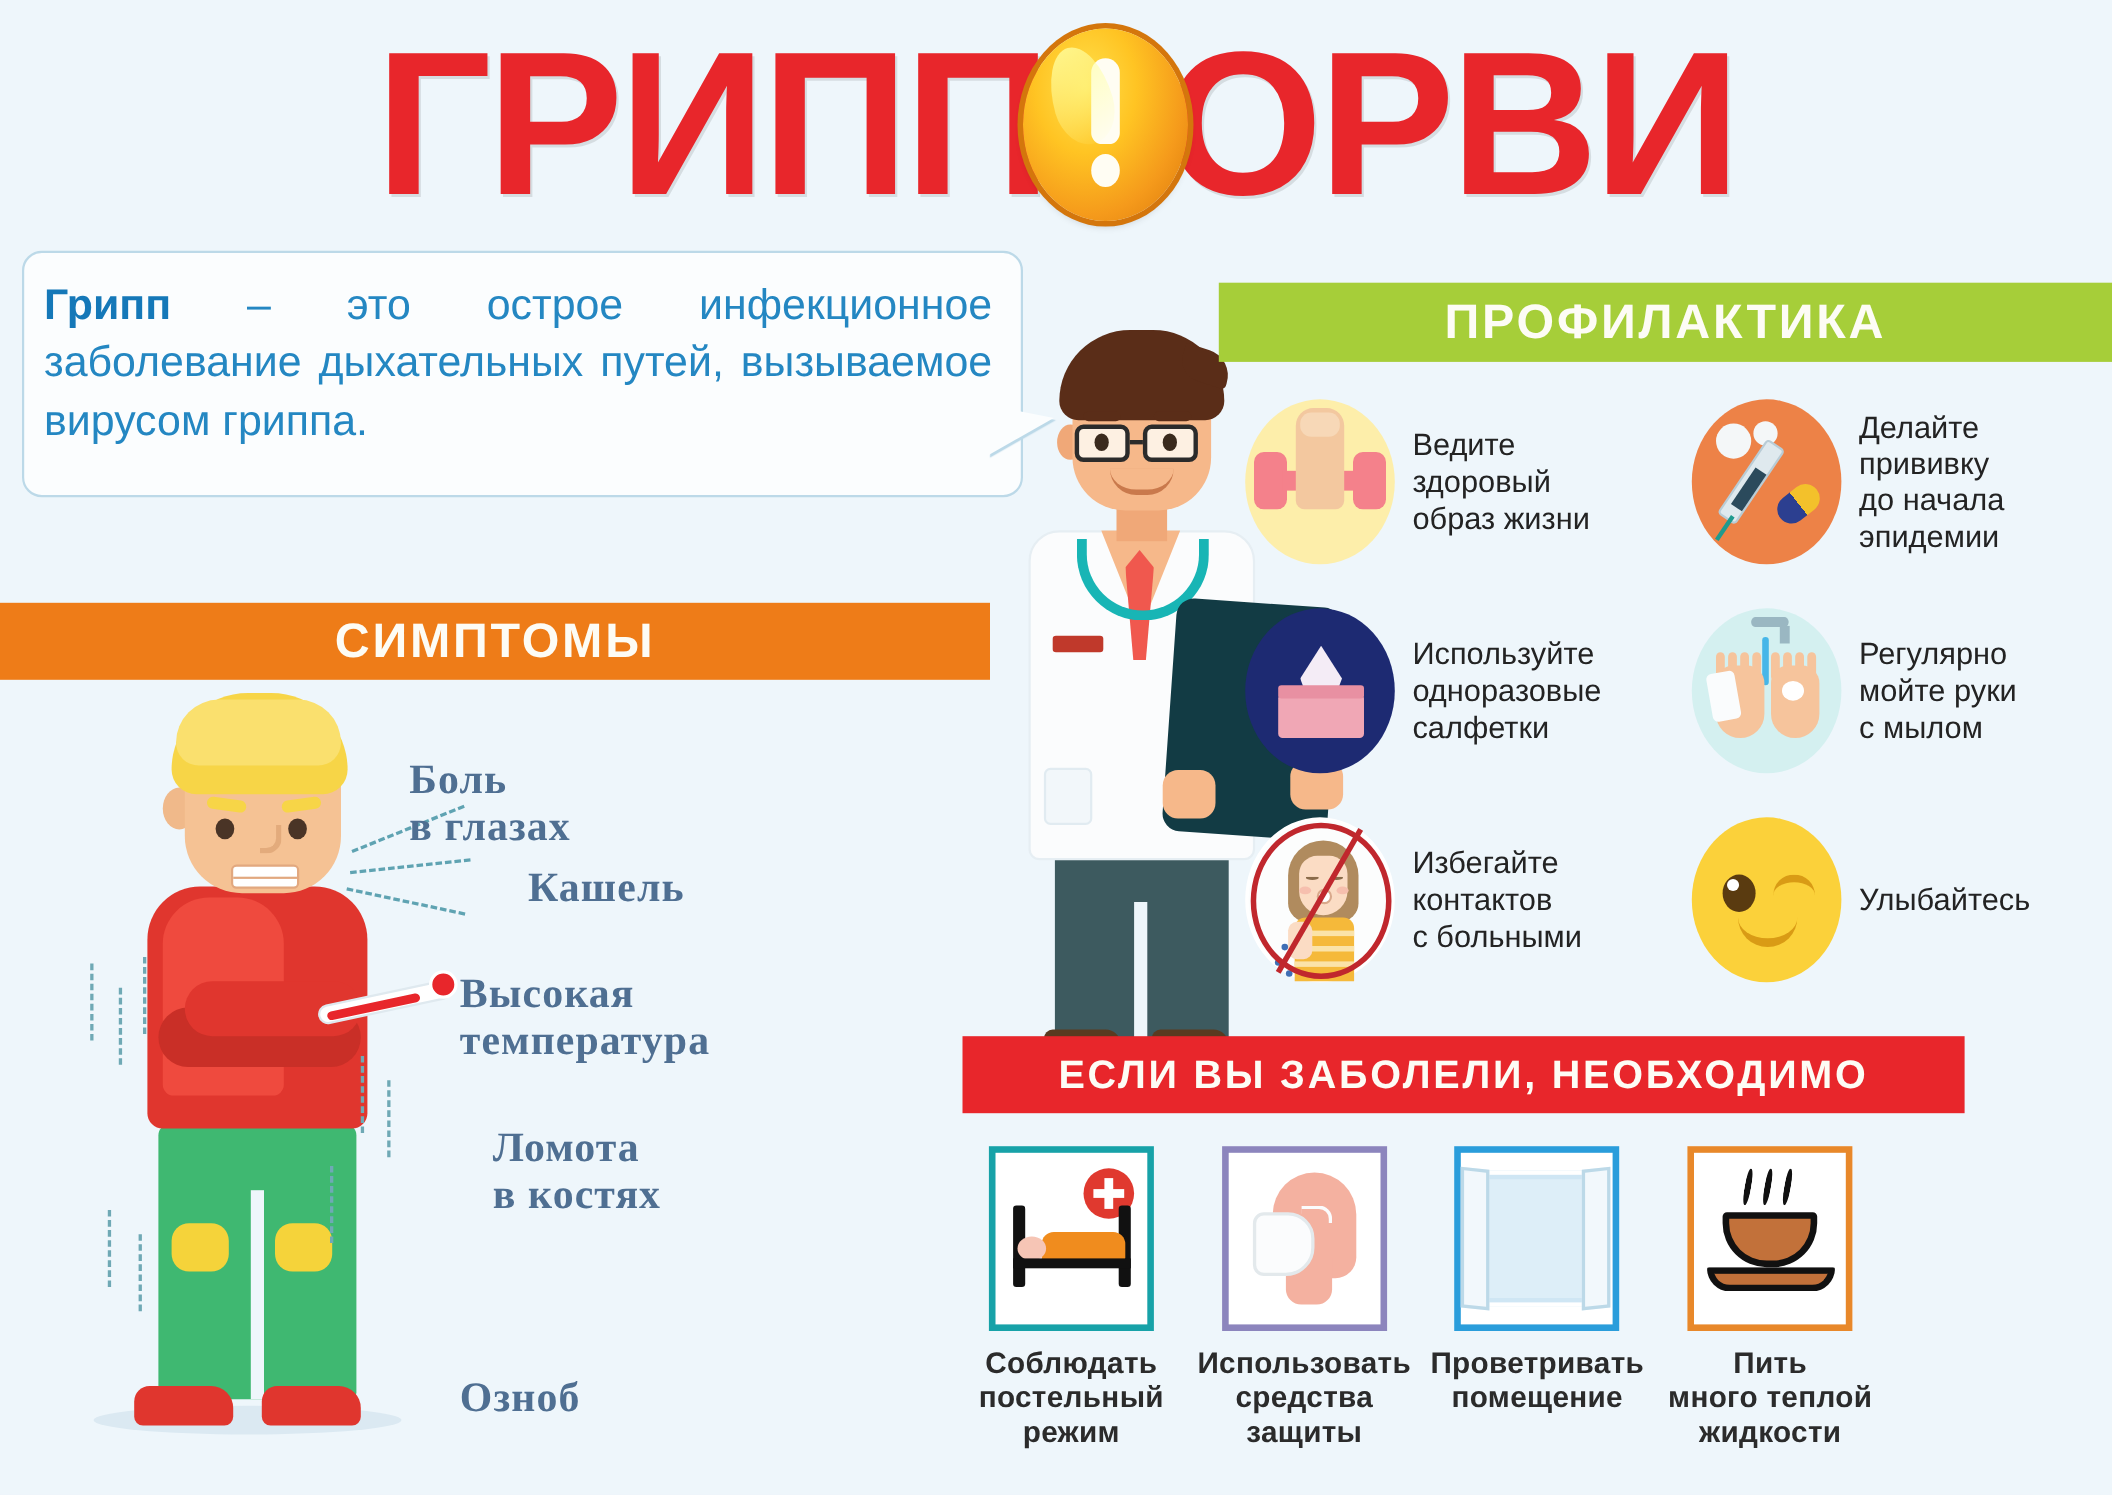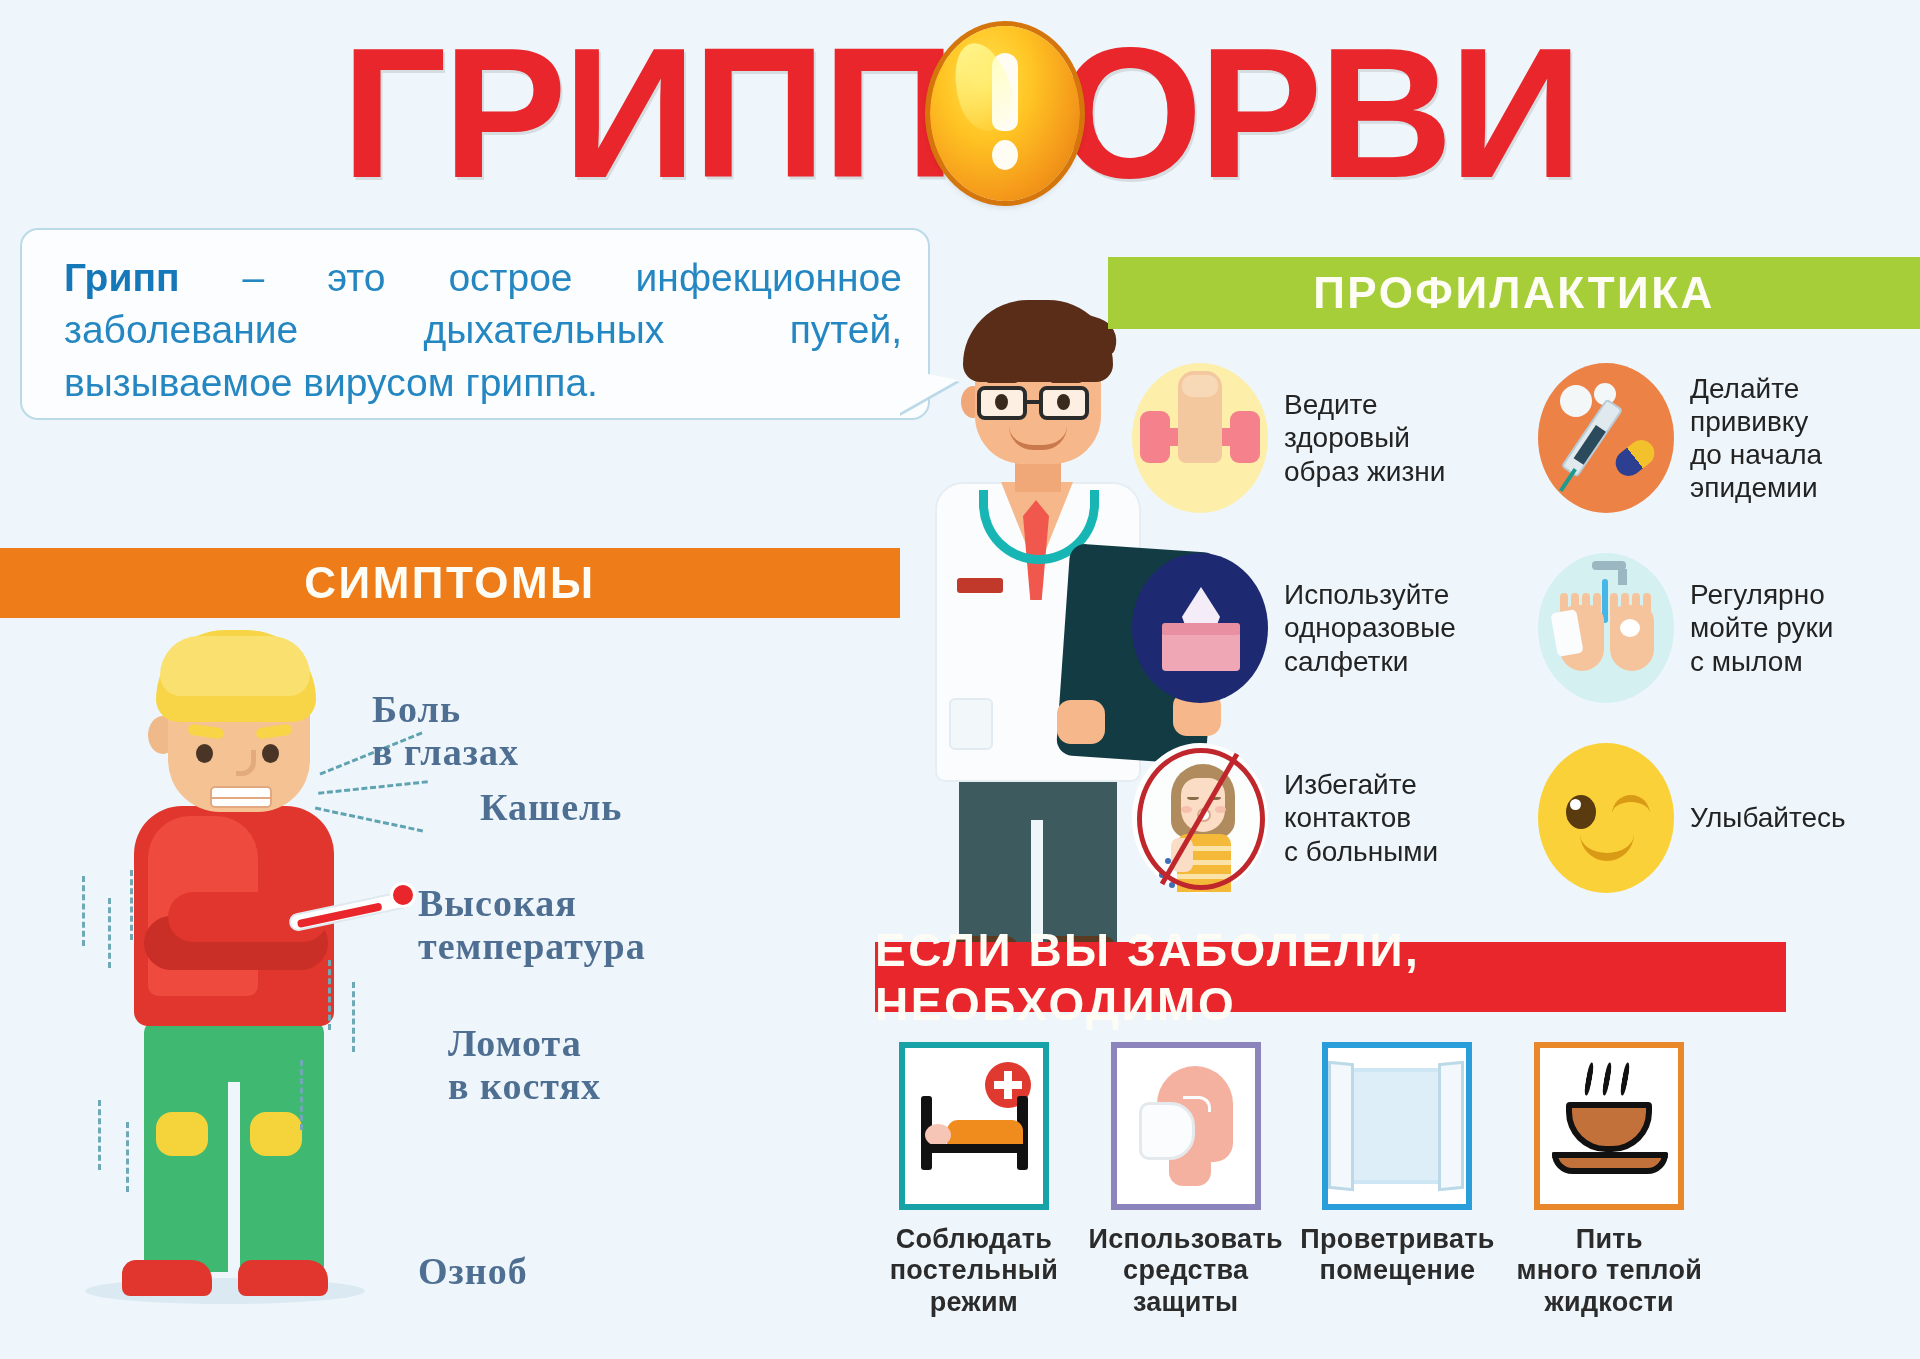--- a/index.html
+++ b/index.html
@@ -39,23 +39,23 @@
     transform: rotate(-16deg);
   }
   .bang-stem {
     width: 26px; height: 78px; background: #fffdf3;
     border-radius: 13px 13px 10px 10px; margin-top: -4px;
   }
   .bang-dot { width: 26px; height: 30px; background: #fffdf3; border-radius: 50%; margin-top: 9px; }
 
   
   .bubble {
-    position: absolute; left: 20px; top: 228px; width: 910px; height: 192px;
+    position: absolute; left: 20px; top: 228px; width: 910px; height: 224px;
     background: #fbfdfe; border: 2px solid #bcd9e8; border-radius: 18px;
-    padding: 22px 26px 0 42px;
+    padding: 22px 26px 0 18px;
   }
   .bubble-tail {
     position: absolute; left: 898px; top: 368px; width: 0; height: 0;
     border-left: 60px solid #fbfdfe; border-top: 12px solid transparent;
     border-bottom: 34px solid transparent; z-index: 3;
     filter: drop-shadow(2px 2px 0 #bcd9e8);
   }
   .bubble-text {
     font-size: 39px; line-height: 1.34; color: #2487c2;
     font-family: "Liberation Sans", sans-serif;
@@ -69,21 +69,21 @@
     color: #fdfcf5; font-weight: bold; letter-spacing: 2.5px;
   }
   .banner-symptoms {
     left: 0; top: 548px; width: 900px; height: 70px; background: #ee7c18;
     justify-content: center; font-size: 44px; text-align: center;
   }
   .banner-prevent {
     left: 1108px; top: 257px; width: 812px; height: 72px; background: #a6ce39; font-size: 44px;
   }
   .banner-ill {
-    left: 875px; top: 942px; width: 911px; height: 70px; background: #e8262b; font-size: 46px;
+    left: 875px; top: 942px; width: 911px; height: 70px; background: #e8262b; font-size: 36px;
   }
 
   
   .symptom {
     position: absolute; color: #4f6f92; font-weight: bold;
     font-family: "Liberation Serif", serif; font-size: 38px; line-height: 1.12;
     letter-spacing: 1px;
   }
   .s0 { left: 372px; top: 688px; }
   .s1 { left: 480px; top: 786px; }

